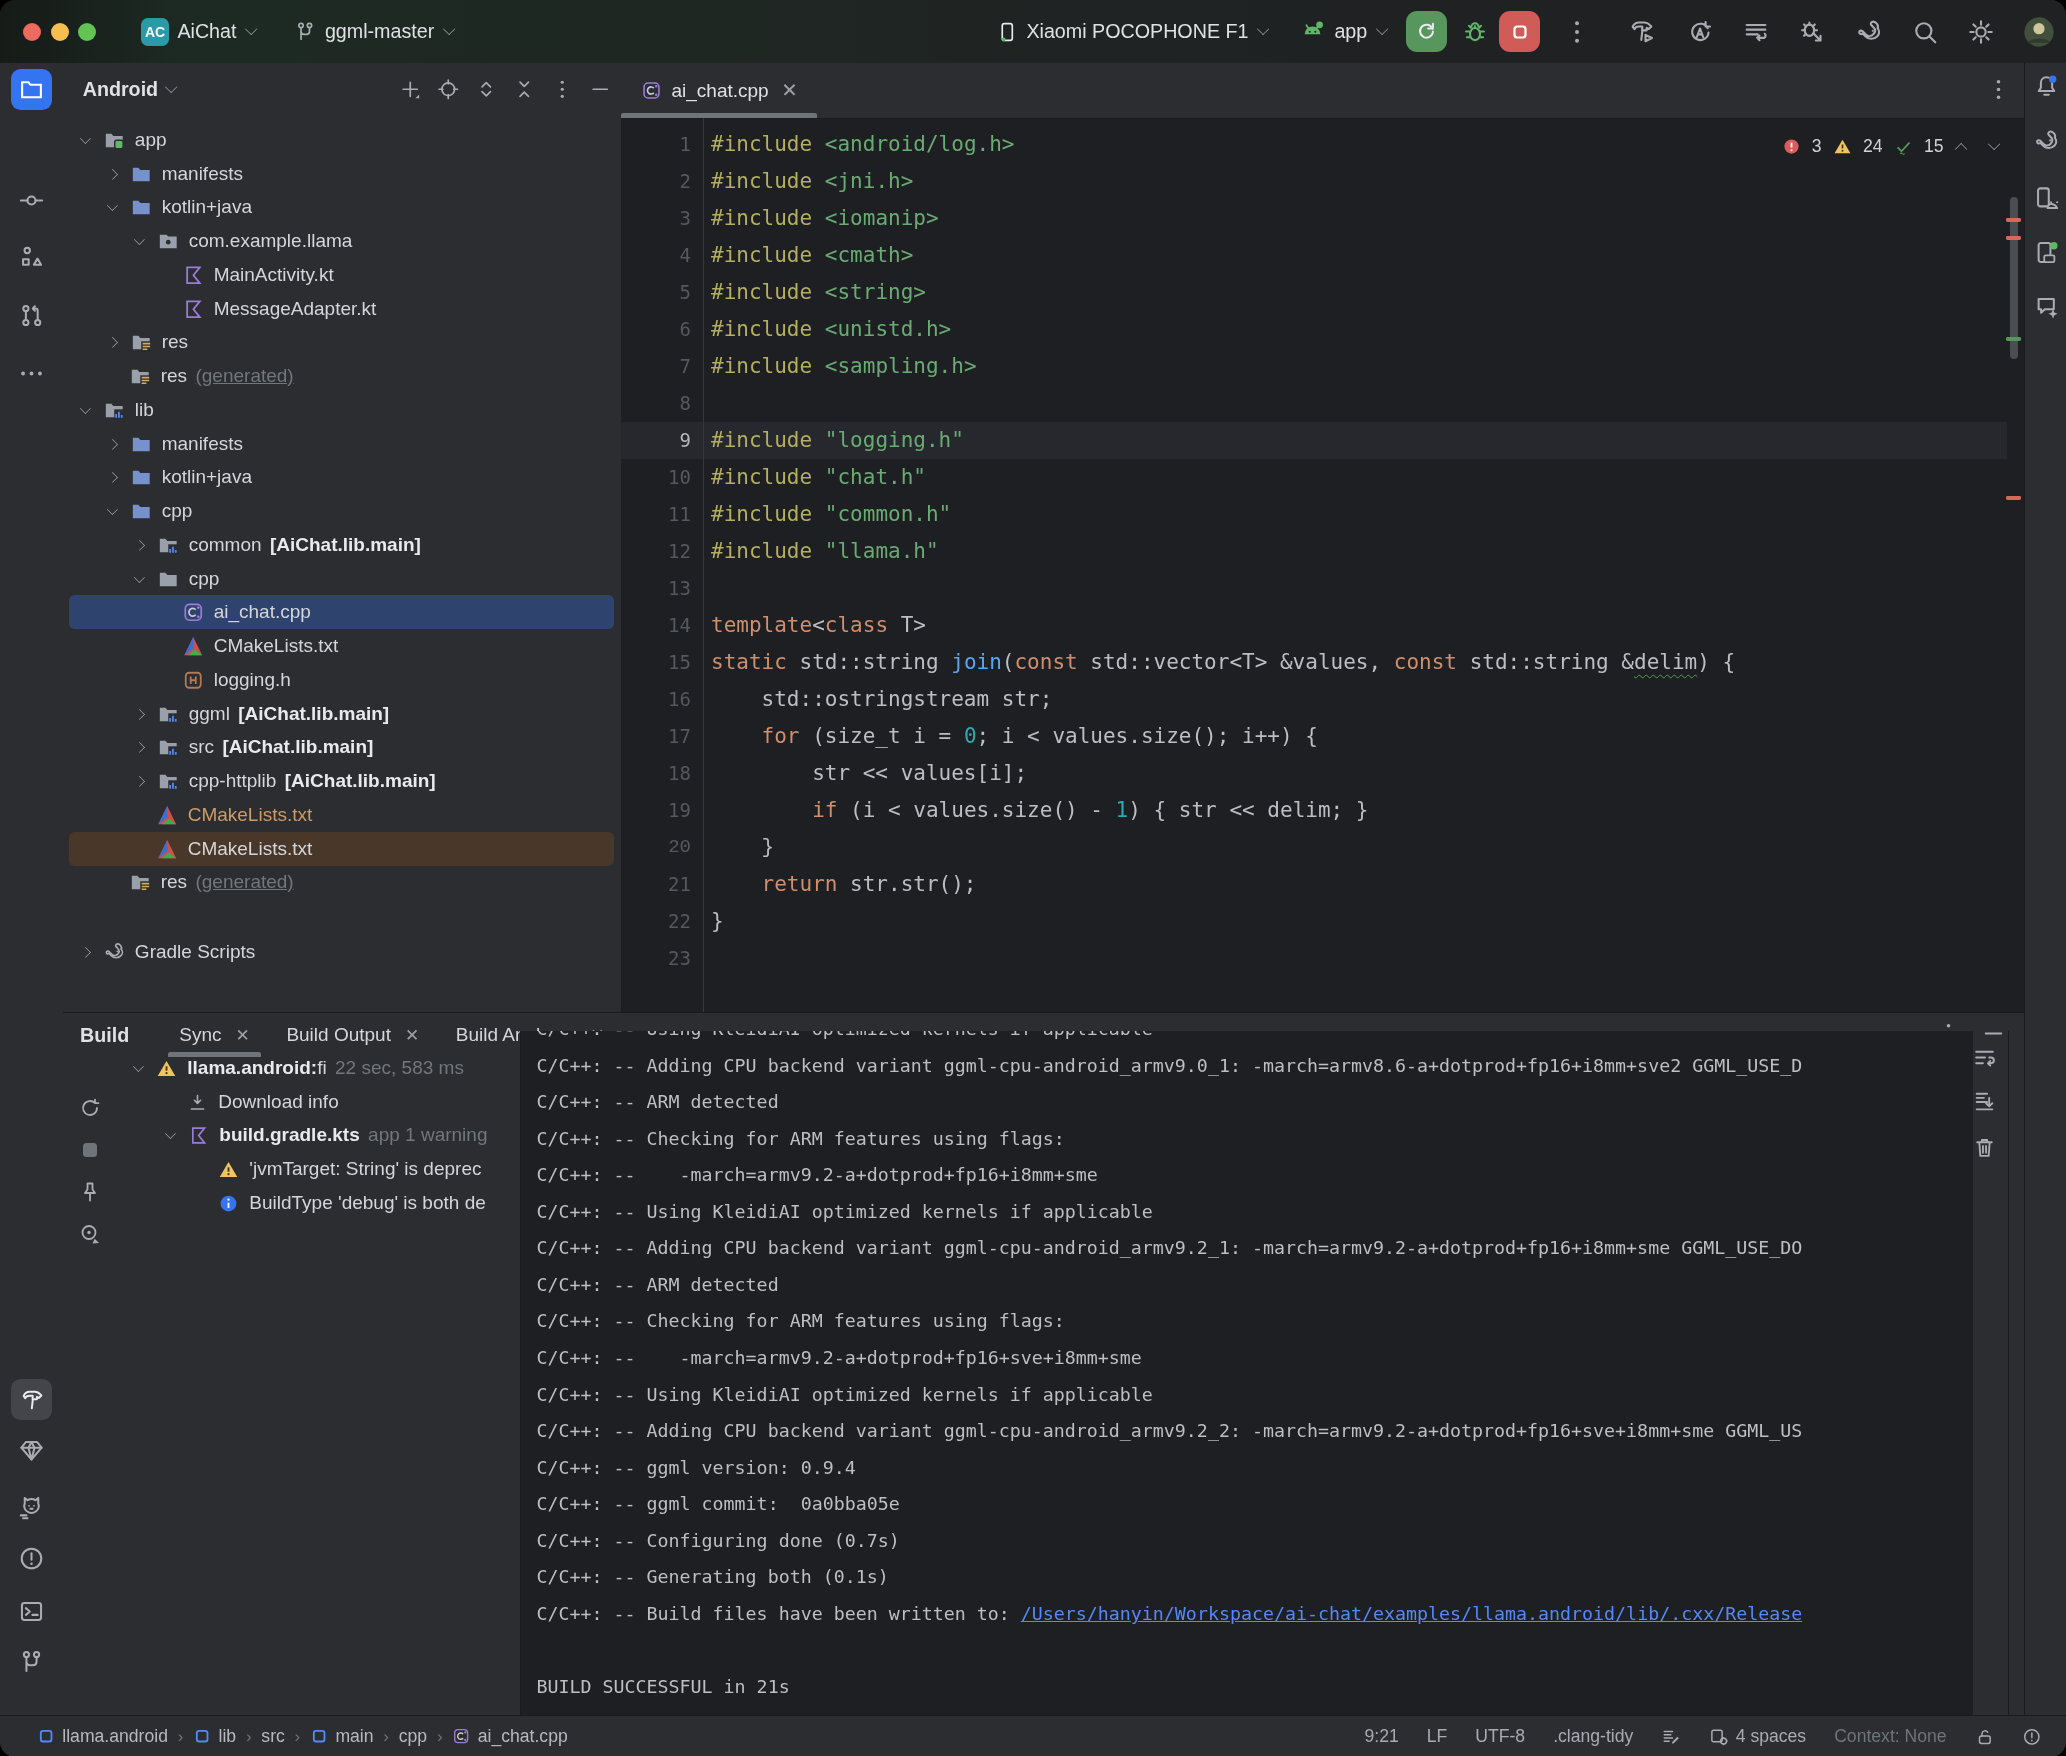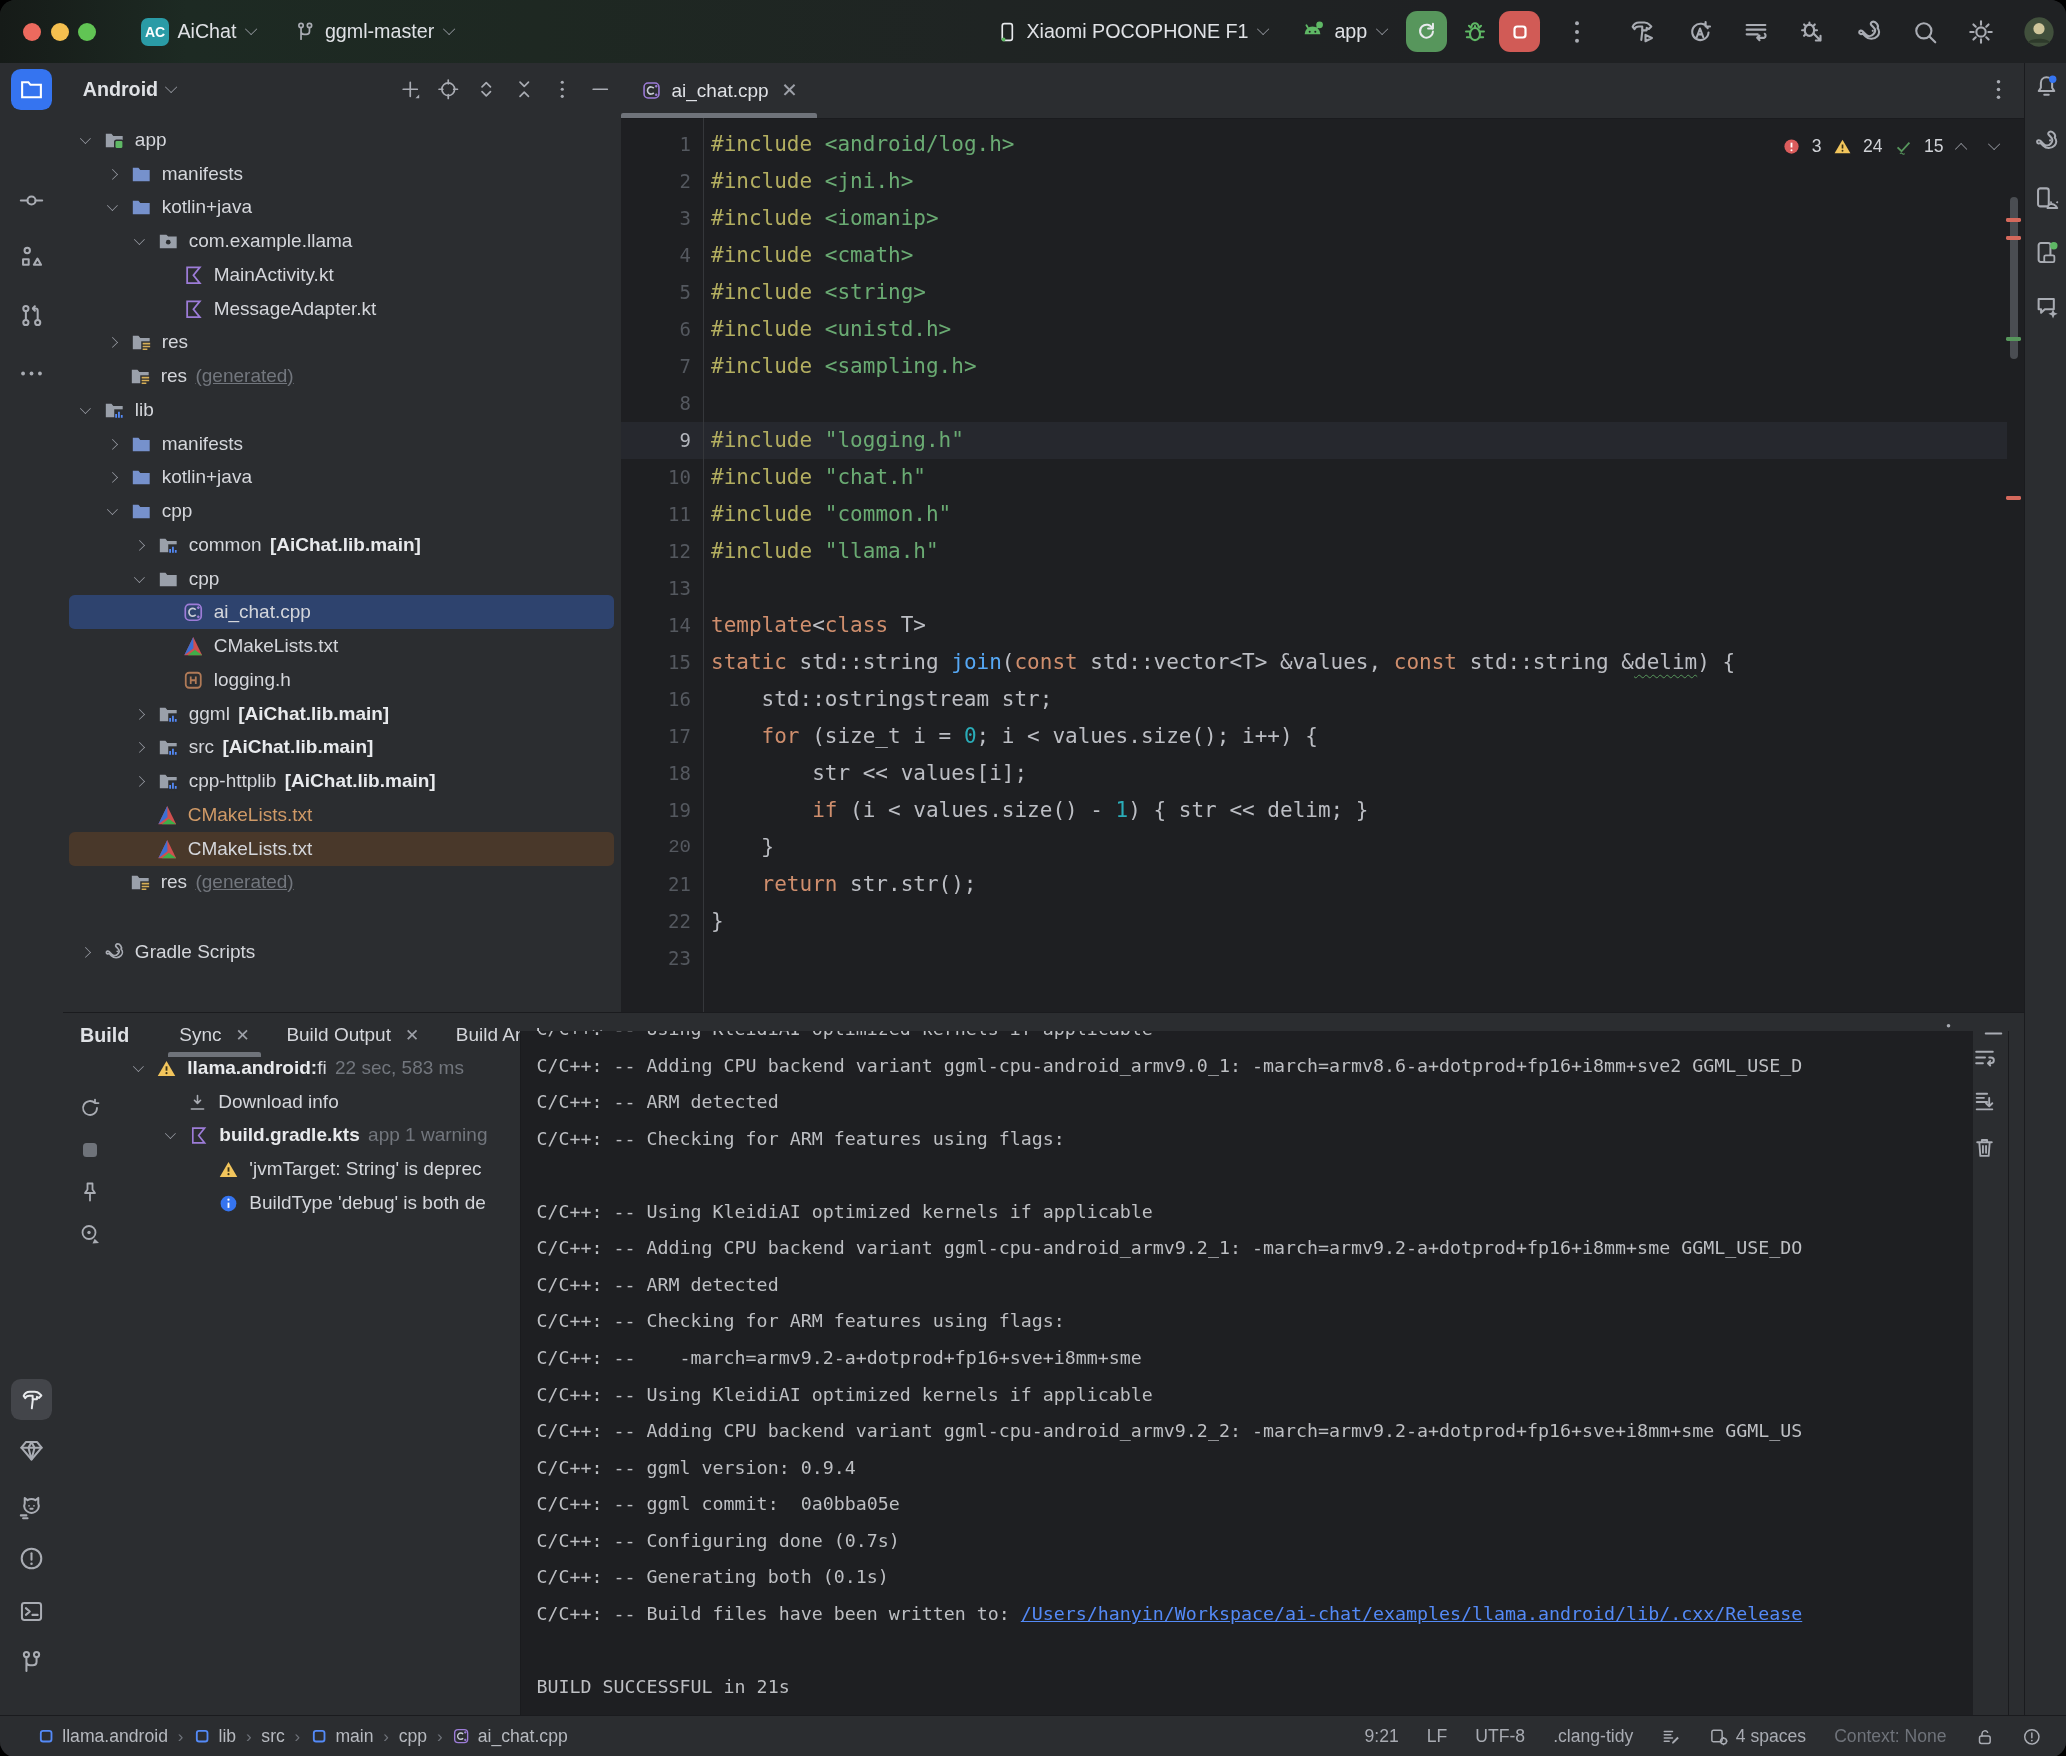--- a/index.html
+++ b/index.html
@@ -832,20 +832,21 @@
             </svg>
           </span>
           <span>BuildType 'debug' is both de</span>
         </div>
       </div>
     <div class="console" id="console">
         <div class="conline" style="top: -14px;">C/C++: -- Using KleidiAI optimized kernels if applicable</div>
         <div class="conline" style="top: 22.5px;">C/C++: -- Adding CPU backend variant ggml-cpu-android_armv9.0_1: -march=armv8.6-a+dotprod+fp16+i8mm+sve2 GGML_USE_D</div>
         <div class="conline" style="top: 59px;">C/C++: -- ARM detected</div>
         <div class="conline" style="top: 96px;">C/C++: -- Checking for ARM features using flags:</div>
+        <div class="conline" style="top: 132px;">C/C++: --    -march=armv9.2-a+dotprod+fp16+i8mm+sme</div>
         <div class="conline" style="top: 169px;">C/C++: -- Using KleidiAI optimized kernels if applicable</div>
         <div class="conline" style="top: 205px;">C/C++: -- Adding CPU backend variant ggml-cpu-android_armv9.2_1: -march=armv9.2-a+dotprod+fp16+i8mm+sme GGML_USE_DO</div>
         <div class="conline" style="top: 242px;">C/C++: -- ARM detected</div>
         <div class="conline" style="top: 278px;">C/C++: -- Checking for ARM features using flags:</div>
         <div class="conline" style="top: 315px;">C/C++: --    -march=armv9.2-a+dotprod+fp16+sve+i8mm+sme</div>
         <div class="conline" style="top: 352px;">C/C++: -- Using KleidiAI optimized kernels if applicable</div>
         <div class="conline" style="top: 388px;">C/C++: -- Adding CPU backend variant ggml-cpu-android_armv9.2_2: -march=armv9.2-a+dotprod+fp16+sve+i8mm+sme GGML_US</div>
         <div class="conline" style="top: 425px;">C/C++: -- ggml version: 0.9.4</div>
         <div class="conline" style="top: 461px;">C/C++: -- ggml commit:  0a0bba05e</div>
         <div class="conline" style="top: 498px;">C/C++: -- Configuring done (0.7s)</div>

